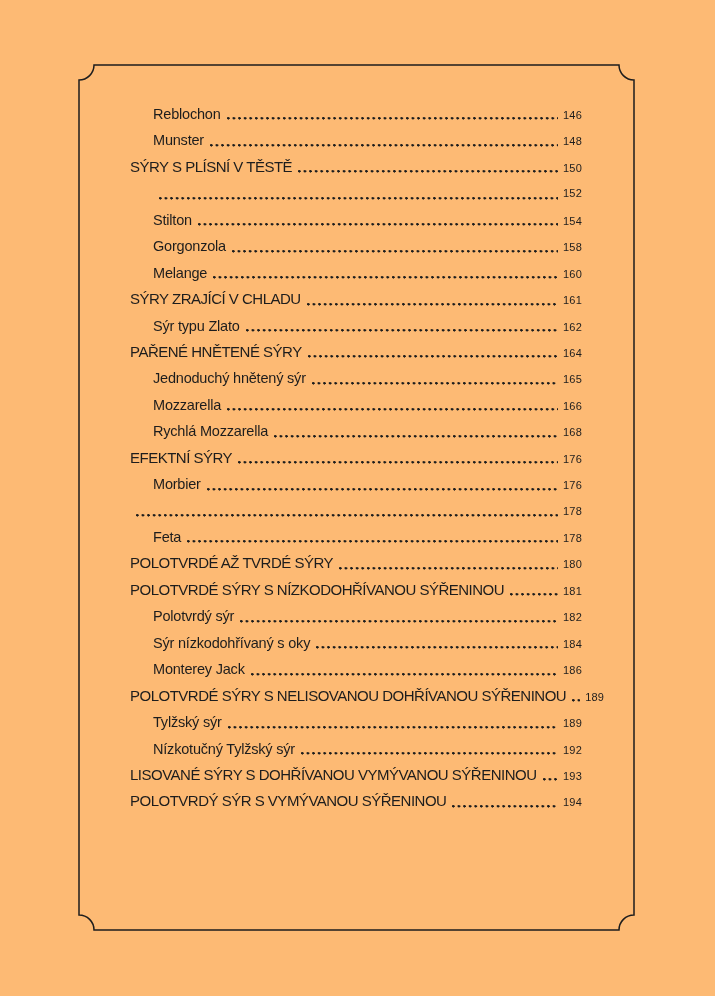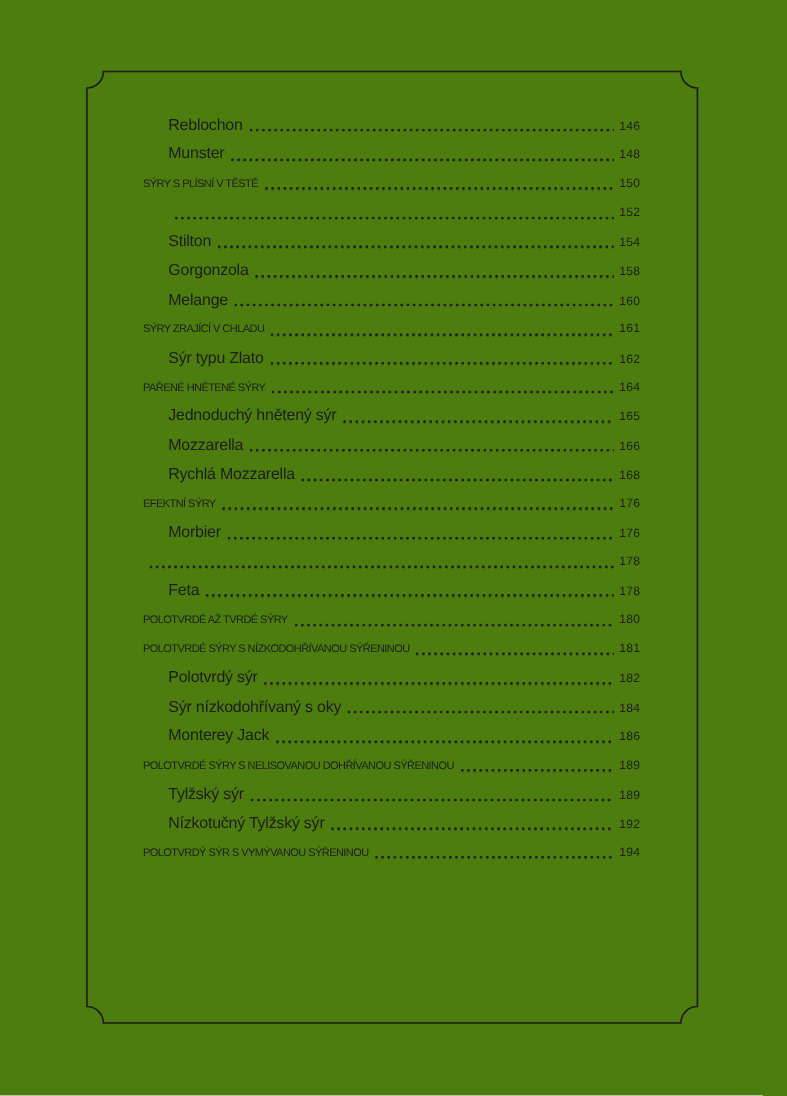--- a/index.html
+++ b/index.html
@@ -8,21 +8,21 @@
     width: 715px;
     height: 996px;
     background: #ffffff;
     overflow: hidden;
     font-family: "Liberation Sans", sans-serif;
   }
   .page {
     position: relative;
     width: 715px;
     height: 996px;
-    background: #4d7c0f;
+    background: #fdba74;
   }
   .frame-svg {
     position: absolute;
     left: 0;
     top: 0;
     pointer-events: none;
   }
   .toc {
     position: absolute;
     left: 130px;
@@ -37,21 +37,21 @@
     line-height: 26.45px;
     white-space: nowrap;
   }
   .toc-row .label {
     flex: 0 0 auto;
     font-size: 14.5px;
     letter-spacing: -0.2px;
     color: #1d1d1d;
   }
   .toc-row.level-1 .label {
-    font-size: 10px;
+    font-size: 15px;
     letter-spacing: -0.5px;
   }
   .toc-row.level-2 {
     padding-left: 23px;
   }
   .toc-row .dots {
     flex: 1 1 auto;
     min-width: 8px;
     align-self: flex-end;
     height: 3px;
@@ -195,19 +195,24 @@
       <span class="label">Tylžský sýr</span>
       <span class="dots"></span>
       <span class="pagenum">189</span>
     </div>
       <div class="toc-row level-2">
       <span class="label">Nízkotučný Tylžský sýr</span>
       <span class="dots"></span>
       <span class="pagenum">192</span>
     </div>
       <div class="toc-row level-1">
+      <span class="label">LISOVANÉ SÝRY S DOHŘÍVANOU VYMÝVANOU SÝŘENINOU</span>
+      <span class="dots"></span>
+      <span class="pagenum">193</span>
+    </div>
+      <div class="toc-row level-1">
       <span class="label">POLOTVRDÝ SÝR S VYMÝVANOU SÝŘENINOU</span>
       <span class="dots"></span>
       <span class="pagenum">194</span>
     </div>
     </div>
 
 </div>
 
 </body></html>

